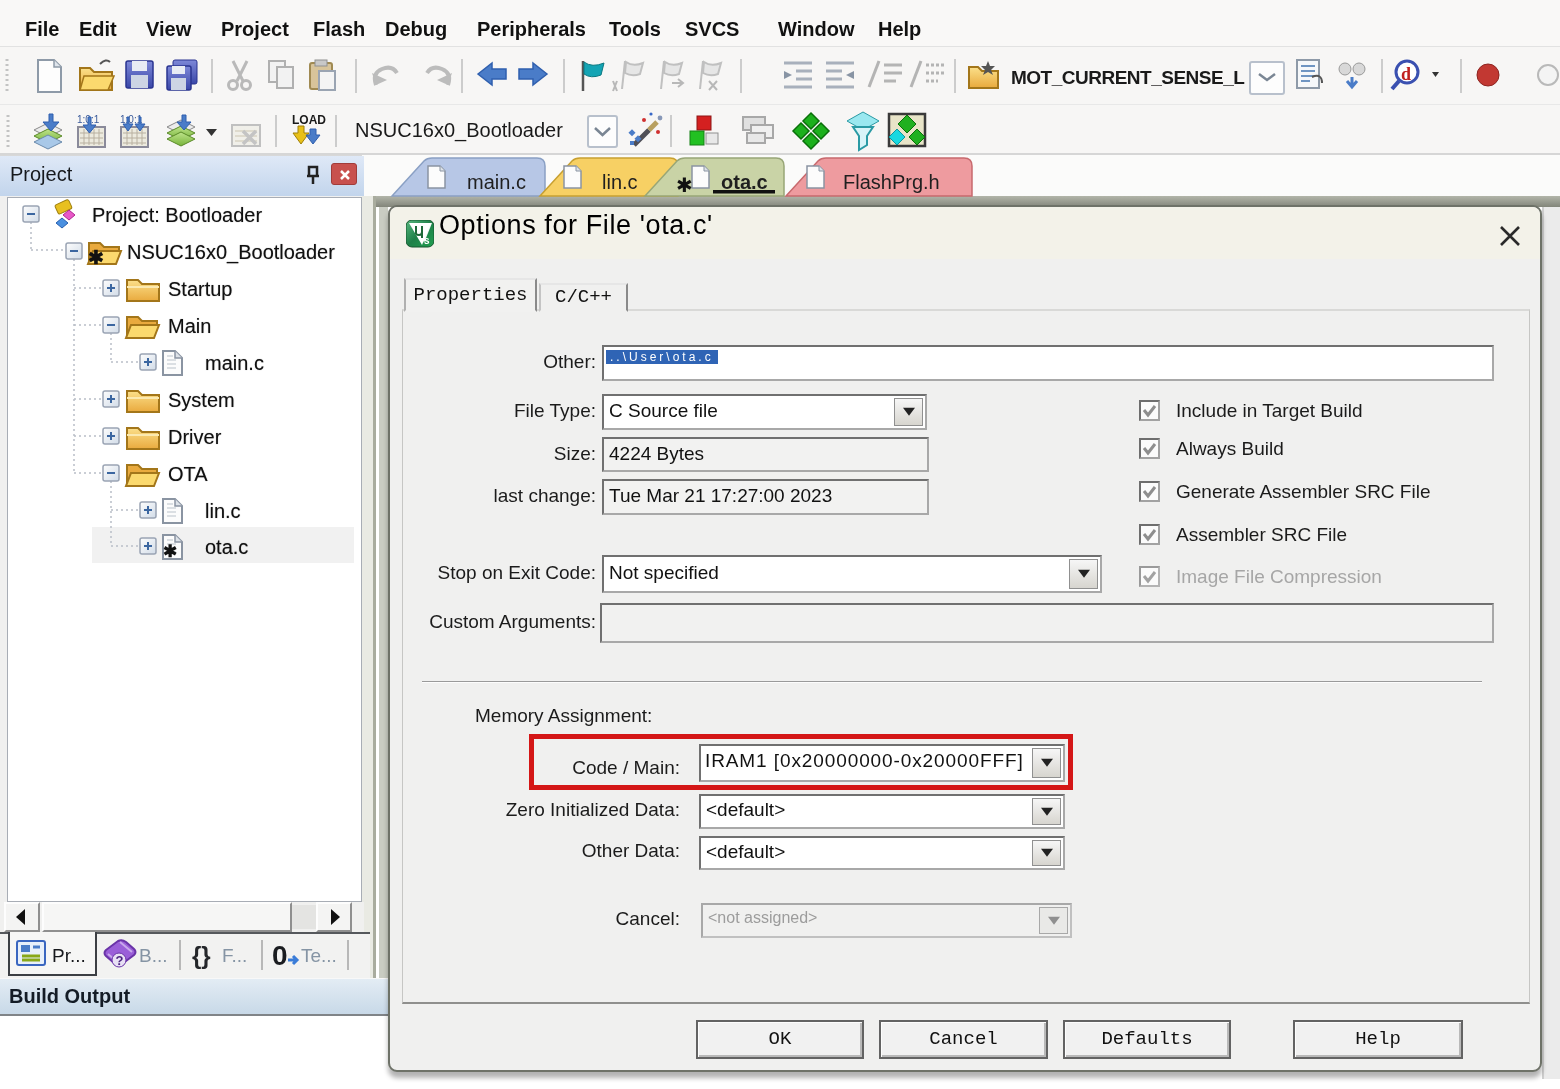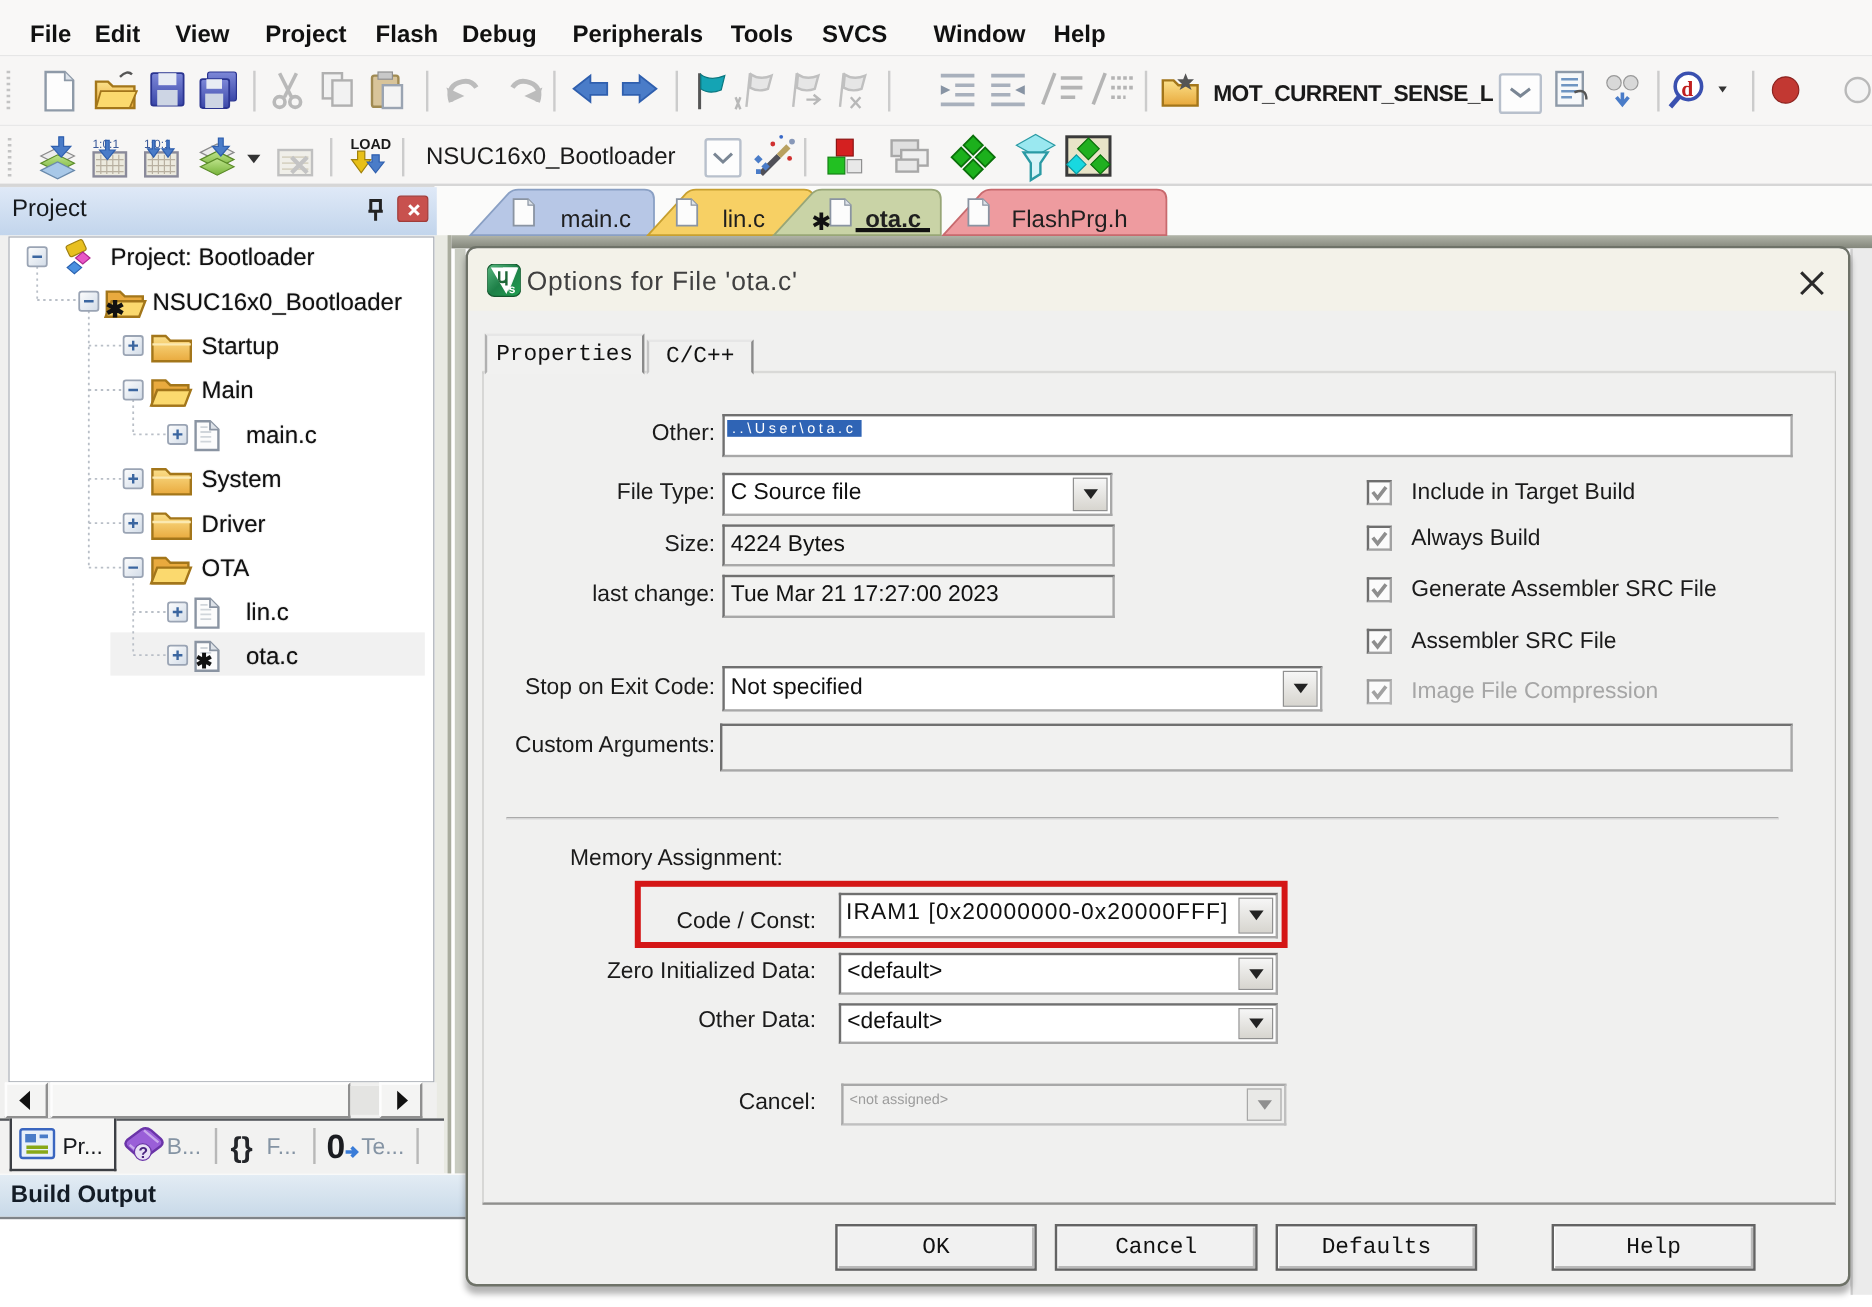--- a/index.html
+++ b/index.html
@@ -411,21 +411,21 @@
           <stop offset="0.5" stop-color="#1e8048"></stop>
           <stop offset="1" stop-color="#20a050"></stop>
         </linearGradient>
       </defs>
     <rect x="0" y="0" width="28" height="27" rx="6" fill="url(#kg)" stroke="#14572e"></rect>
     <path d="M3 3 h10 l3 7 h-2 l4 13 l8 -20 h-2 v0 h-19" fill="#fff" opacity="0.95"></path>
     <path d="M3 3 h22 l-9 22 z" fill="#fff"></path>
     <path d="M10 6 v8 m6 -8 v6 q0 3 -3 3 q-2 0 -3 -1 m6 -8 v12" stroke="#1e6838" stroke-width="2" fill="none"></path>
     <text x="18" y="24" font-size="10" font-weight="bold" fill="#fff" font-family="Liberation Sans">s</text>
   </svg>
-  <span class="ab" style="left:49px;top:15px;font-size:22px;letter-spacing:0.6px;color:#404040">Options for File 'ota.c'</span>
+  <span class="ab" style="left:49px;top:3px;font-size:27px;letter-spacing:0.6px;color:#000000">Options for File 'ota.c'</span>
   <svg class="ab" style="left:1108px;top:17px" width="26" height="26">
       <path d="M3 3 l18 18 M21 3 l-18 18" stroke="#2a2a2a" stroke-width="2.6"></path>
     </svg>
 
   <div class="ab" style="left:12px;top:102px;width:1128px;height:695px;border:1px solid #c6c6c4;border-top:2px solid #d9d9d7;border-bottom:2px solid #8f8f8d"></div>
   <div class="ab mono" style="left:14px;top:71px;width:133px;height:34px;background:#f1f1f0;border:2px solid;border-color:#e6e6e6 #8a8a8a #f1f1f0 #b0b0b0;font-size:19px;color:#111;text-align:center;line-height:30px">Properties</div>
   <div class="ab mono" style="left:149px;top:76px;width:89px;height:29px;background:#f0f0ef;border:2px solid;border-color:#e6e6e6 #8a8a8a #f0f0ef #c4c4c4;font-size:19px;color:#111;text-align:center;line-height:24px">C/C++</div>
 
   <div class="lb rlb" style="left:26px;top:144px;width:180px">Other:</div>
   <div class="lb rlb" style="left:26px;top:193px;width:180px">File Type:</div>
@@ -470,38 +470,38 @@
       </svg></div>
   <div class="lb" style="left:786px;top:193px">Include in Target Build</div>
   <div class="lb" style="left:786px;top:231px">Always Build</div>
   <div class="lb" style="left:786px;top:274px">Generate Assembler SRC File</div>
   <div class="lb" style="left:786px;top:317px">Assembler SRC File</div>
   <div class="lb" style="left:786px;top:359px;color:#a6a6a6">Image File Compression</div>
 
   <div class="ab" style="left:32px;top:474px;width:1060px;height:2px;background:#9a9a9a;border-bottom:1px solid #fdfdfd"></div>
   <div class="lb" style="left:85px;top:498px">Memory Assignment:</div>
   <div class="ab" style="left:139px;top:527px;width:544px;height:56px;border:5px solid #d41616"></div>
-  <div class="lb rlb" style="left:90px;top:550px;width:200px">Code / Const:</div>
+  <div class="lb rlb" style="left:90px;top:550px;width:200px">Code / Main:</div>
   <div class="lb rlb" style="left:90px;top:592px;width:200px">Zero Initialized Data:</div>
   <div class="lb rlb" style="left:90px;top:633px;width:200px">Other Data:</div>
   <div class="lb rlb" style="left:90px;top:701px;width:200px">Cancel:</div>
   <div class="fld" style="left:309px;top:537px;width:366px;height:38px">
       <span style="position:absolute;left:4px;top:4px;font-size:19px;color:#111;letter-spacing:0.9px">IRAM1 [0x20000000-0x20000FFF]</span>
       <div class="cmbbtn"></div>
     </div>
   <div class="fld" style="left:309px;top:587px;width:366px;height:35px">
       <span style="position:absolute;left:5px;top:3px;font-size:19px;color:#111">&lt;default&gt;</span>
       <div class="cmbbtn"></div>
     </div>
   <div class="fld" style="left:309px;top:629px;width:366px;height:34px">
       <span style="position:absolute;left:5px;top:3px;font-size:19px;color:#111">&lt;default&gt;</span>
       <div class="cmbbtn"></div>
     </div>
   <div class="fld" style="left:311px;top:696px;width:371px;height:35px;background:#f0f0ef;border-color:#a8a8a8 #c0c0c0 #c0c0c0 #a8a8a8">
-      <span style="position:absolute;left:5px;top:4px;font-size:12px;color:#9c9c9c">&lt;not assigned&gt;</span>
+      <span style="position:absolute;left:5px;top:4px;font-size:16px;color:#9c9c9c">&lt;not assigned&gt;</span>
       <div class="cmbbtn cmbd" style="background:#e9e9e7;border-color:#a8a8a8"></div>
     </div>
 
   <div class="btn" style="left:306px;top:813px;width:168px">OK</div>
   <div class="btn" style="left:489px;top:813px;width:169px">Cancel</div>
   <div class="btn" style="left:673px;top:813px;width:168px">Defaults</div>
   <div class="btn" style="left:903px;top:813px;width:170px">Help</div>
 </div>
 
 </body></html>

